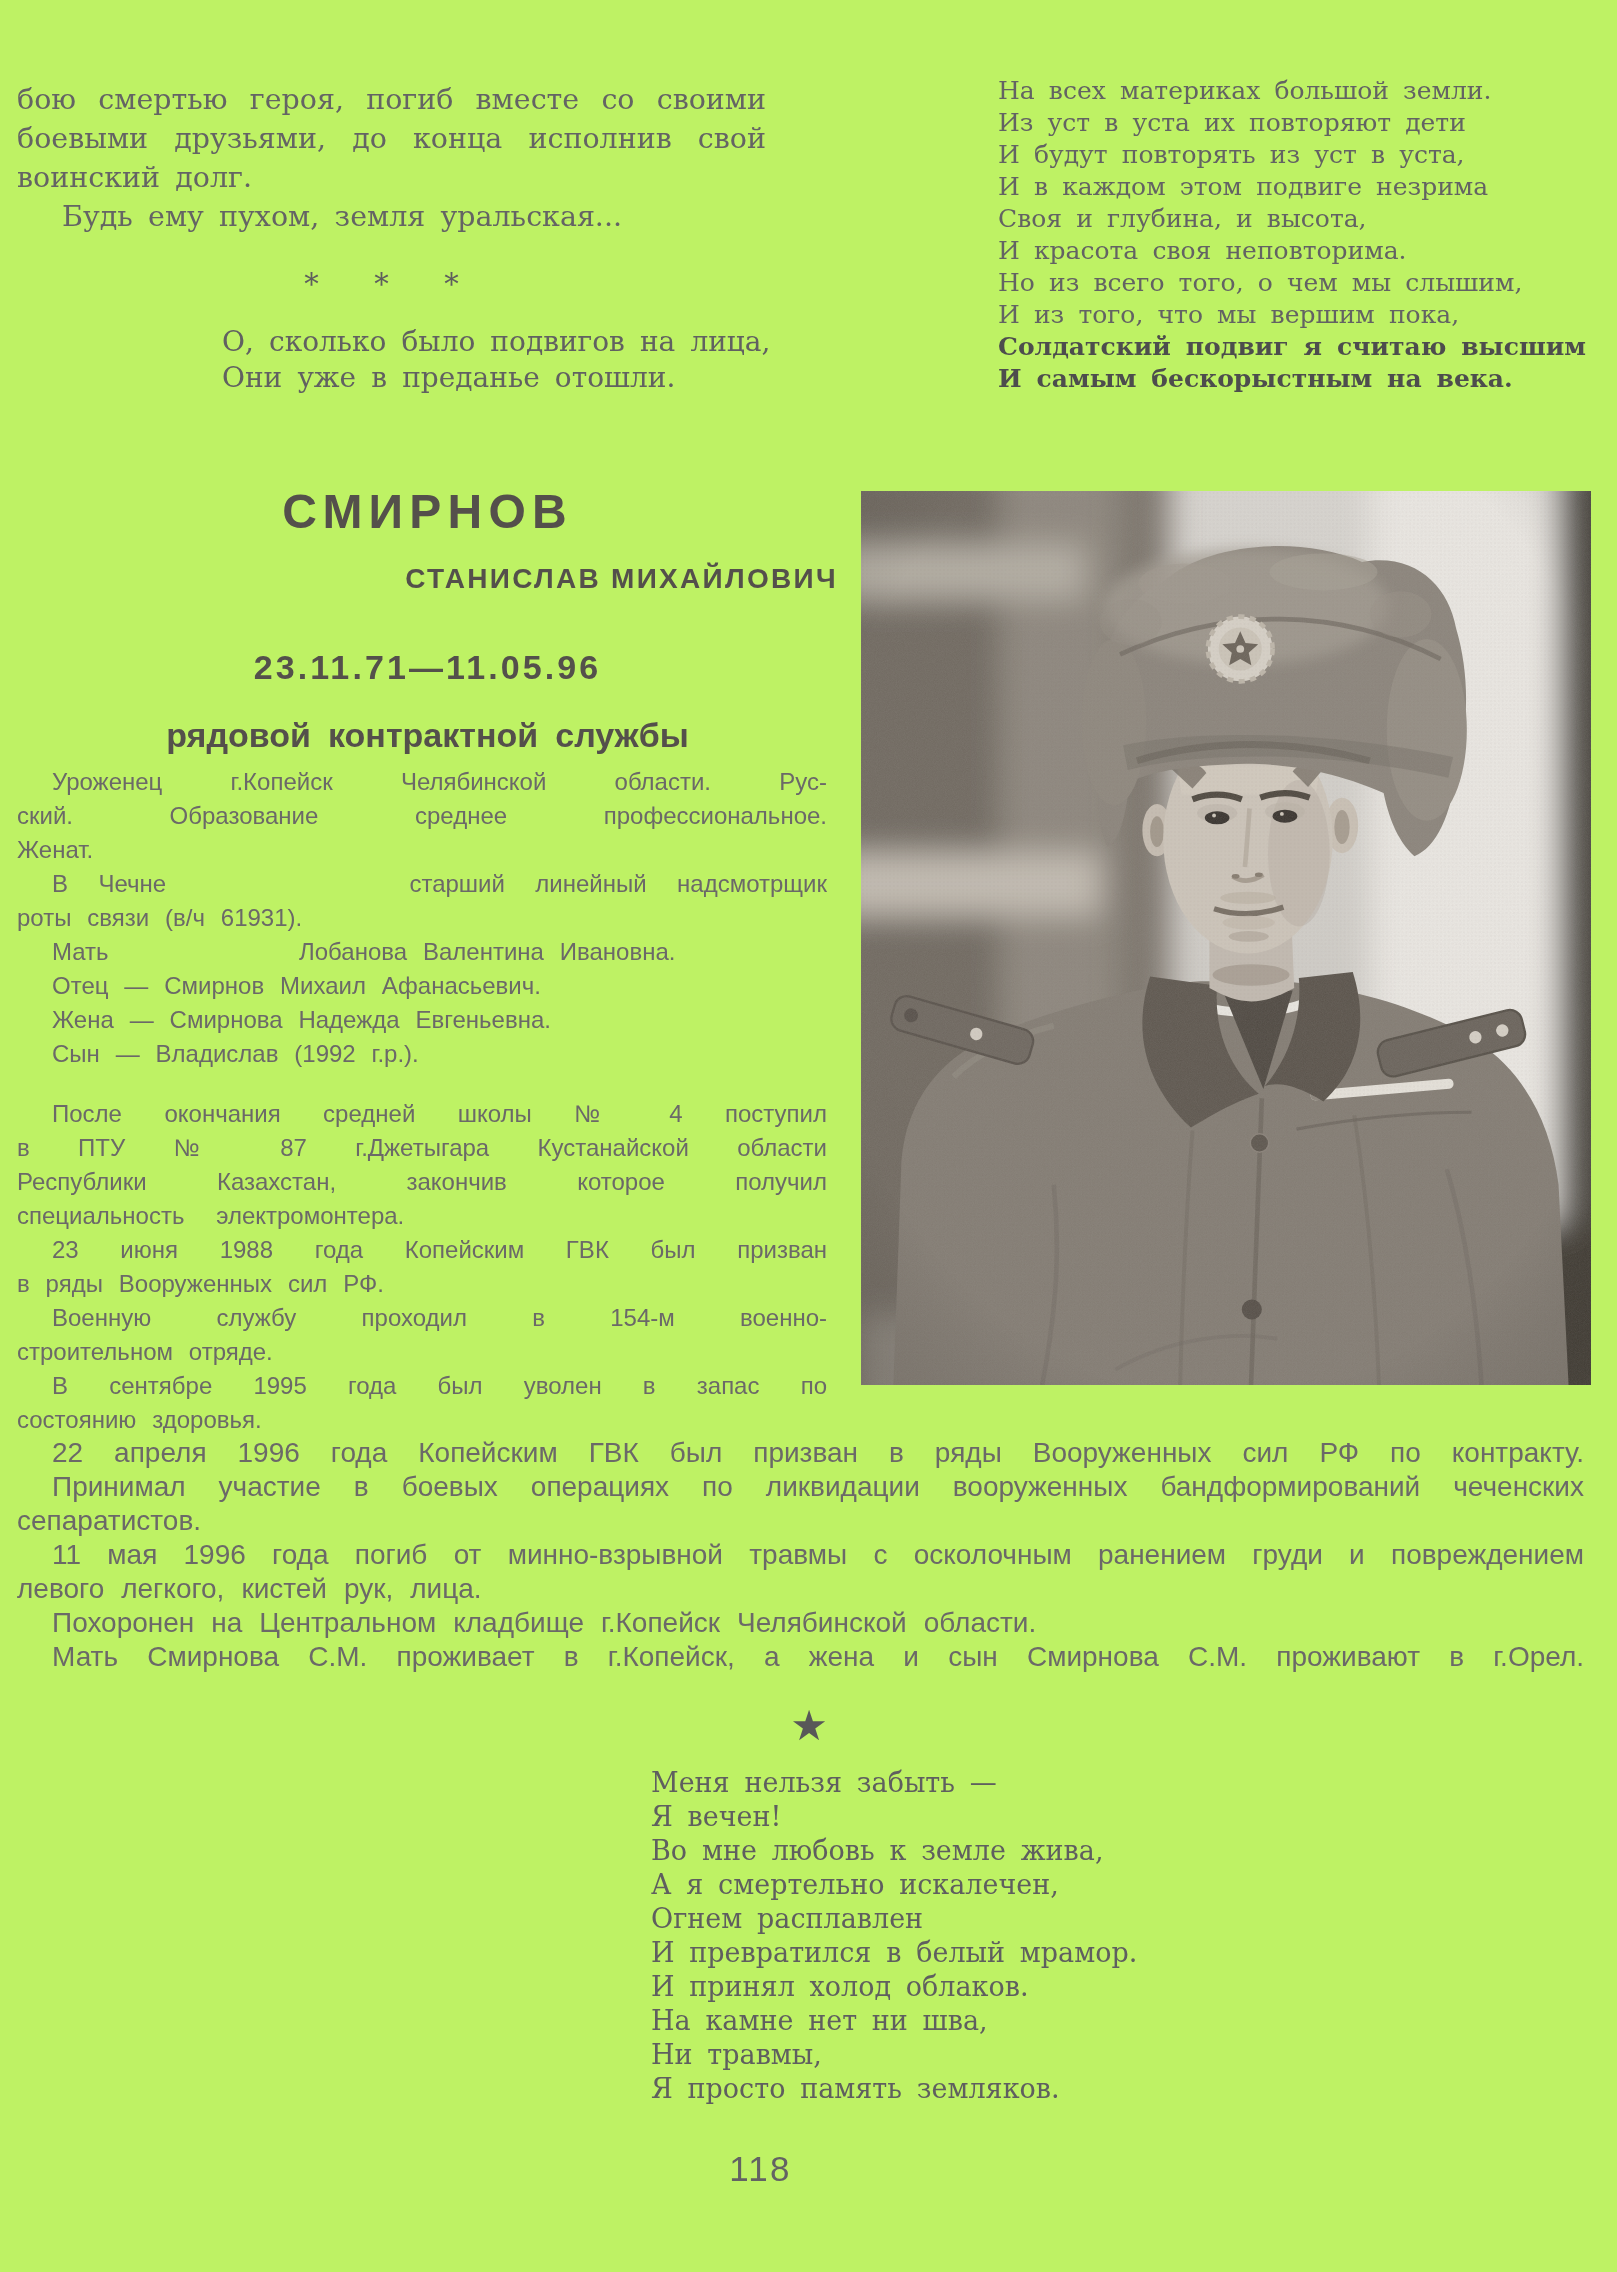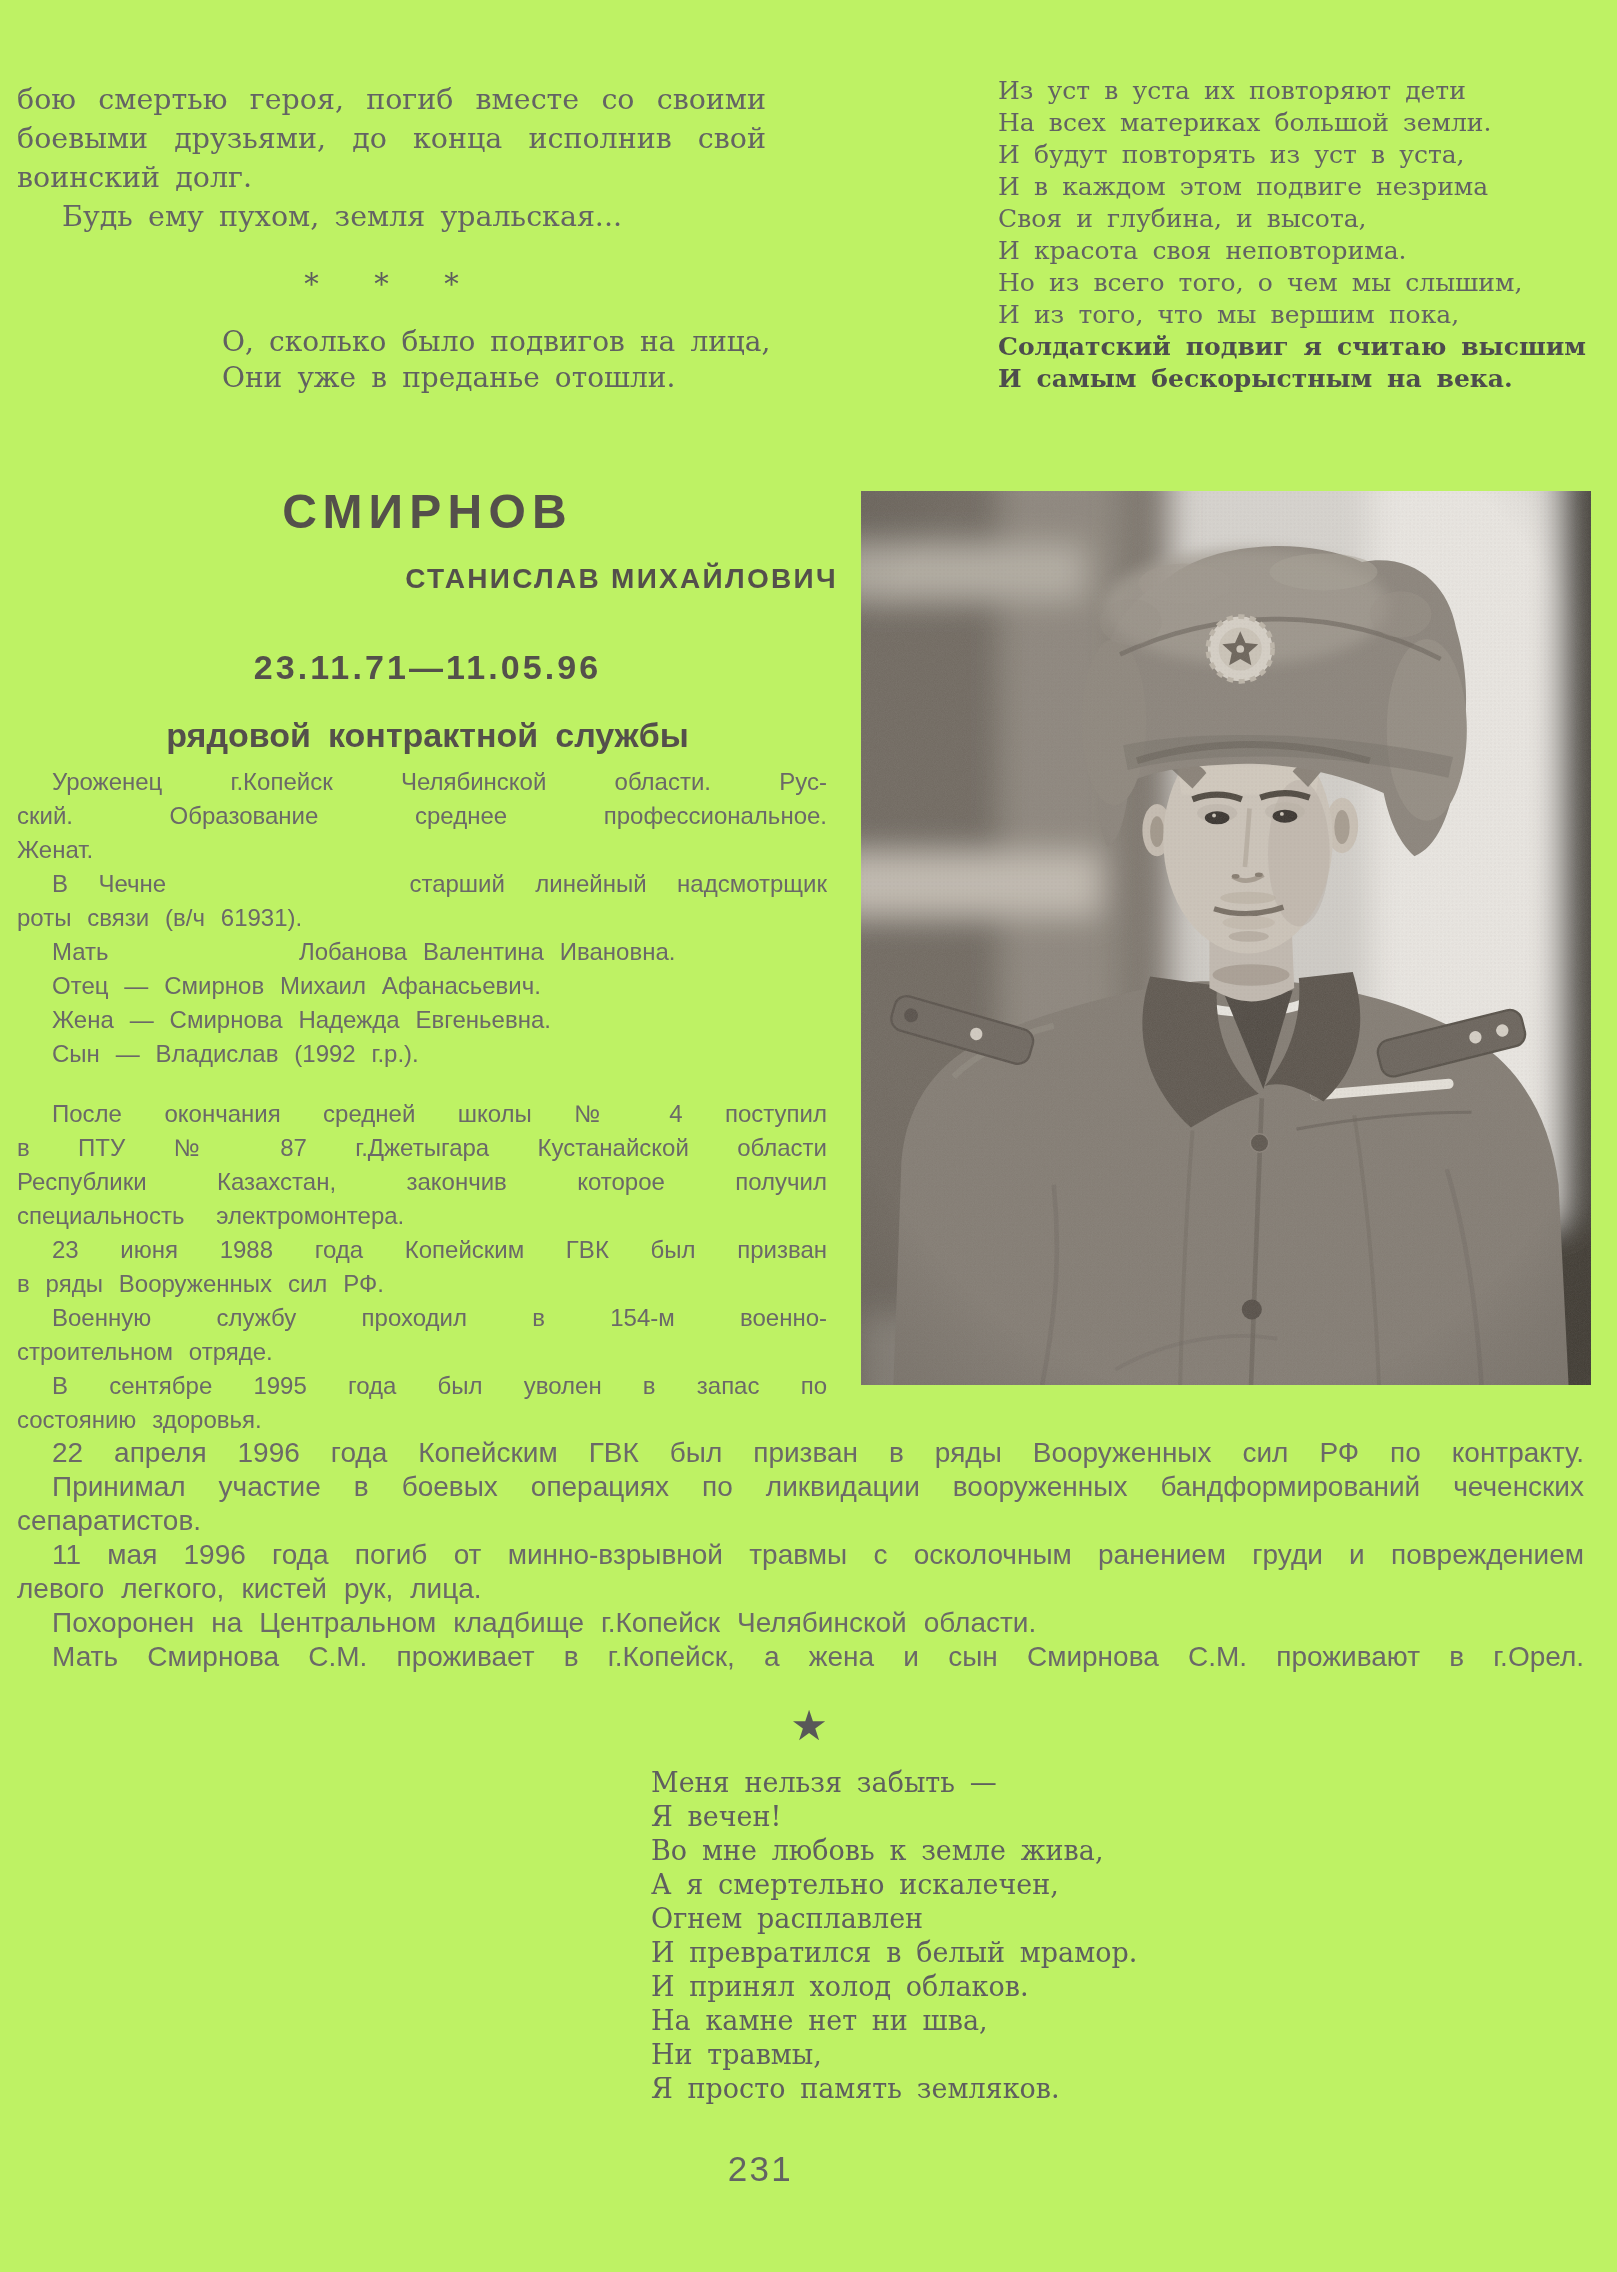--- a/index.html
+++ b/index.html
@@ -53,22 +53,22 @@
     </div>
 
   <div id="divider-stars" class="block serifblock">* * *</div>
 
   <div id="couplet" class="block serifblock">
       <div class="line">О, сколько было подвигов на лица,</div>
       <div class="line">Они уже в преданье отошли.</div>
     </div>
 
   <div id="right-poem" class="block serifblock">
+      <div class="line">На всех материках большой земли.</div>
       <div class="line">Из уст в уста их повторяют дети</div>
-      <div class="line">На всех материках большой земли.</div>
       <div class="line">И будут повторять из уст в уста,</div>
       <div class="line">И в каждом этом подвиге незрима</div>
       <div class="line">Своя и глубина, и высота,</div>
       <div class="line">И красота своя неповторима.</div>
       <div class="line">Но из всего того, о чем мы слышим,</div>
       <div class="line">И из того, что мы вершим пока,</div>
       <div class="line b">Солдатский подвиг я считаю высшим</div>
       <div class="line b">И самым бескорыстным на века.</div>
     </div>
 
@@ -119,21 +119,21 @@
       <div class="line">Во мне любовь к земле жива,</div>
       <div class="line">А я смертельно искалечен,</div>
       <div class="line">Огнем расплавлен</div>
       <div class="line">И превратился в белый мрамор.</div>
       <div class="line">И принял холод облаков.</div>
       <div class="line">На камне нет ни шва,</div>
       <div class="line">Ни травмы,</div>
       <div class="line">Я просто память земляков.</div>
     </div>
 
-  <div id="page-number" class="block">231</div>
+  <div id="page-number" class="block">118</div>
 
   <div id="photo" class="block">
     <svg viewBox="0 0 947 1160" width="730" height="894">
       <defs>
         <linearGradient id="bgG" x1="0" y1="0" x2="0" y2="1">
           <stop offset="0" stop-color="#d8d5d0"></stop>
             <stop offset="1" stop-color="#c9c6c0"></stop>
         </linearGradient>
         <filter id="soft" x="-30%" y="-30%" width="160%" height="160%">
             <feGaussianBlur stdDeviation="20"></feGaussianBlur>

